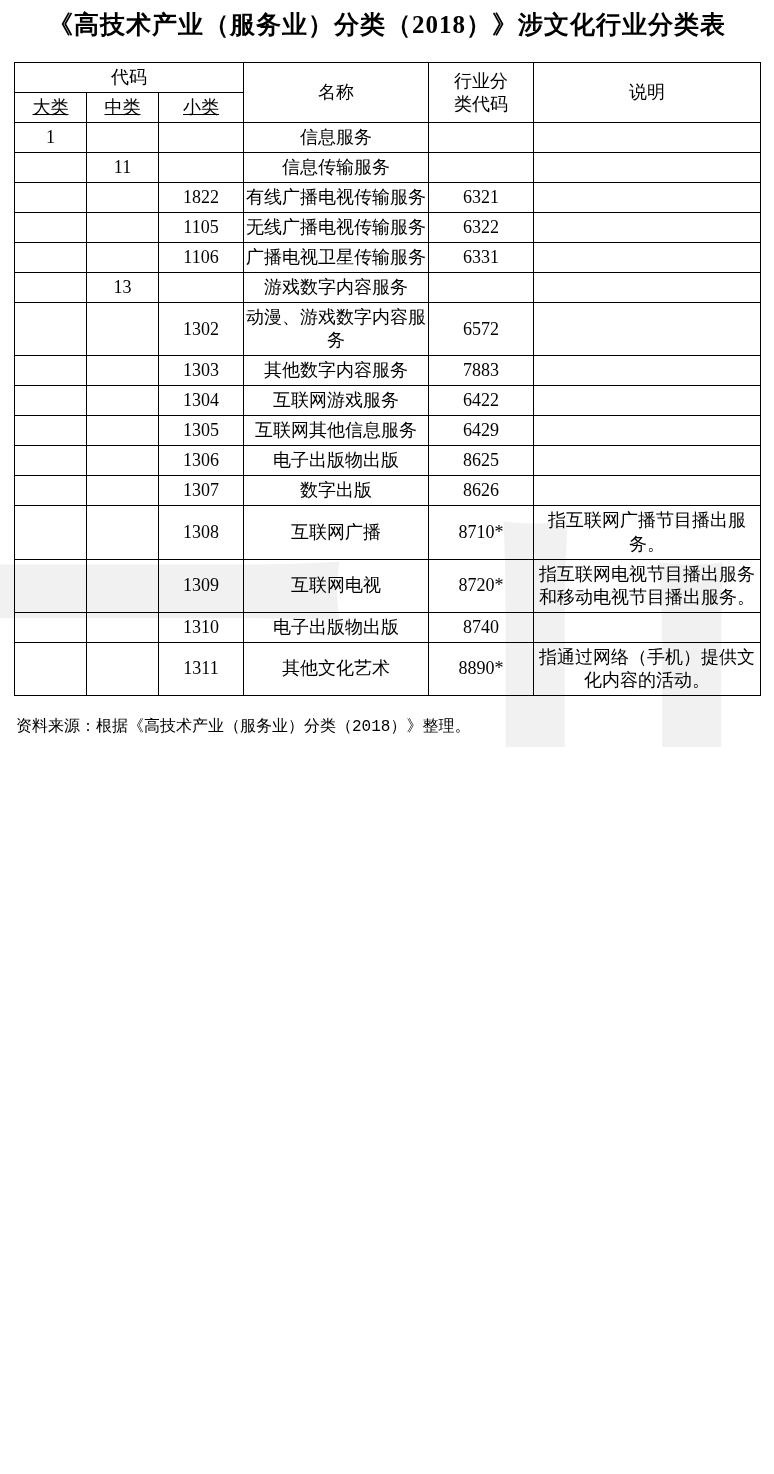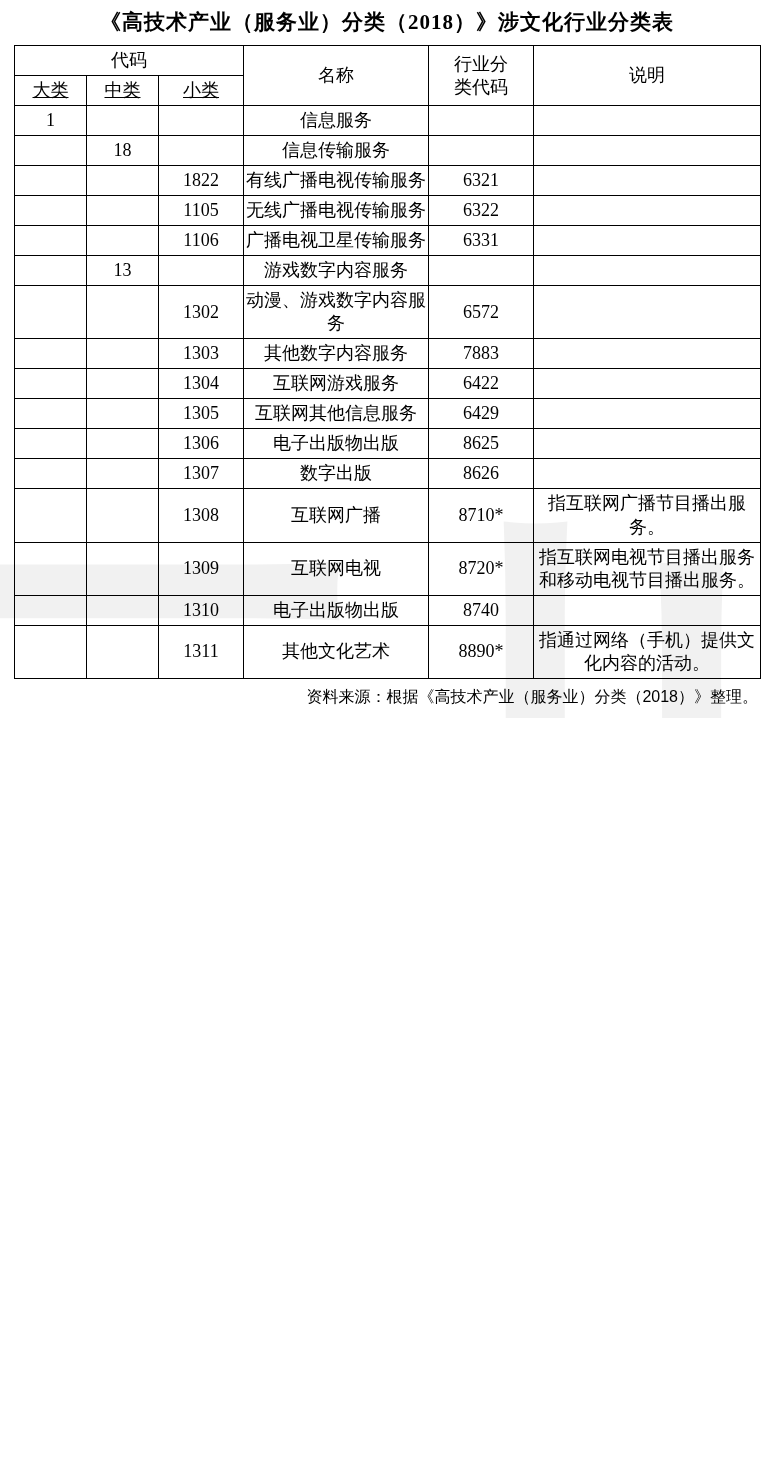--- a/index.html
+++ b/index.html
@@ -33,32 +33,32 @@
   }
   .watermark svg text {
     fill: #f1f1f1;
     font-family: "Liberation Serif", serif;
     font-weight: bold;
   }
   .title {
     position: relative;
     z-index: 2;
     text-align: center;
-    font-size: 21px;
+    font-size: 25px;
     font-weight: bold;
     letter-spacing: 1px;
     padding: 8px 0 9px 0;
     font-family: "Liberation Serif", "DejaVu Serif", serif;
   }
   table.classification {
     position: relative;
     z-index: 2;
     border-collapse: collapse;
     width: 746px;
-    margin: 0 14px;
+    margin: 12px 14px;
     table-layout: fixed;
     background: transparent;
     padding-left: 33px;
   }
   table.classification td,
   table.classification th {
     border: 1px solid #000000;
     font-size: 18px;
     text-align: center;
     vertical-align: middle;
@@ -86,22 +86,22 @@
     font-size: 17px;
     line-height: 1.3;
   }
   .head-code { font-size: 19px; }
   .head-sub { font-size: 18px; text-decoration: underline; }
   .source {
     position: relative;
     z-index: 2;
     font-size: 16px;
     padding: 8px 16px 10px 16px;
-    text-align: right;
-    font-family: Liberation Sans, sans-serif;
+    text-align: left;
+    font-family: Liberation Mono, monospace;
   }
 </style>
 </head>
 <body>
 
 <div class="page">
 
   <div class="watermark">
     <svg width="774" height="1000" viewBox="0 0 774 1000" xmlns="http://www.w3.org/2000/svg">
       <text x="387" y="560" font-size="560" text-anchor="middle">三川</text>
@@ -139,21 +139,21 @@
         <tr class="row-major">
           <td>1</td>
           <td></td>
           <td></td>
           <td class="cell-name-bold">信息服务</td>
           <td></td>
           <td class="cell-note"></td>
         </tr>
         <tr>
           <td></td>
-          <td>18</td>
+          <td>11</td>
           <td></td>
           <td>信息传输服务</td>
           <td></td>
           <td class="cell-note"></td>
         </tr>
         <tr>
           <td></td>
           <td></td>
           <td>1822</td>
           <td>有线广播电视传输服务</td>

